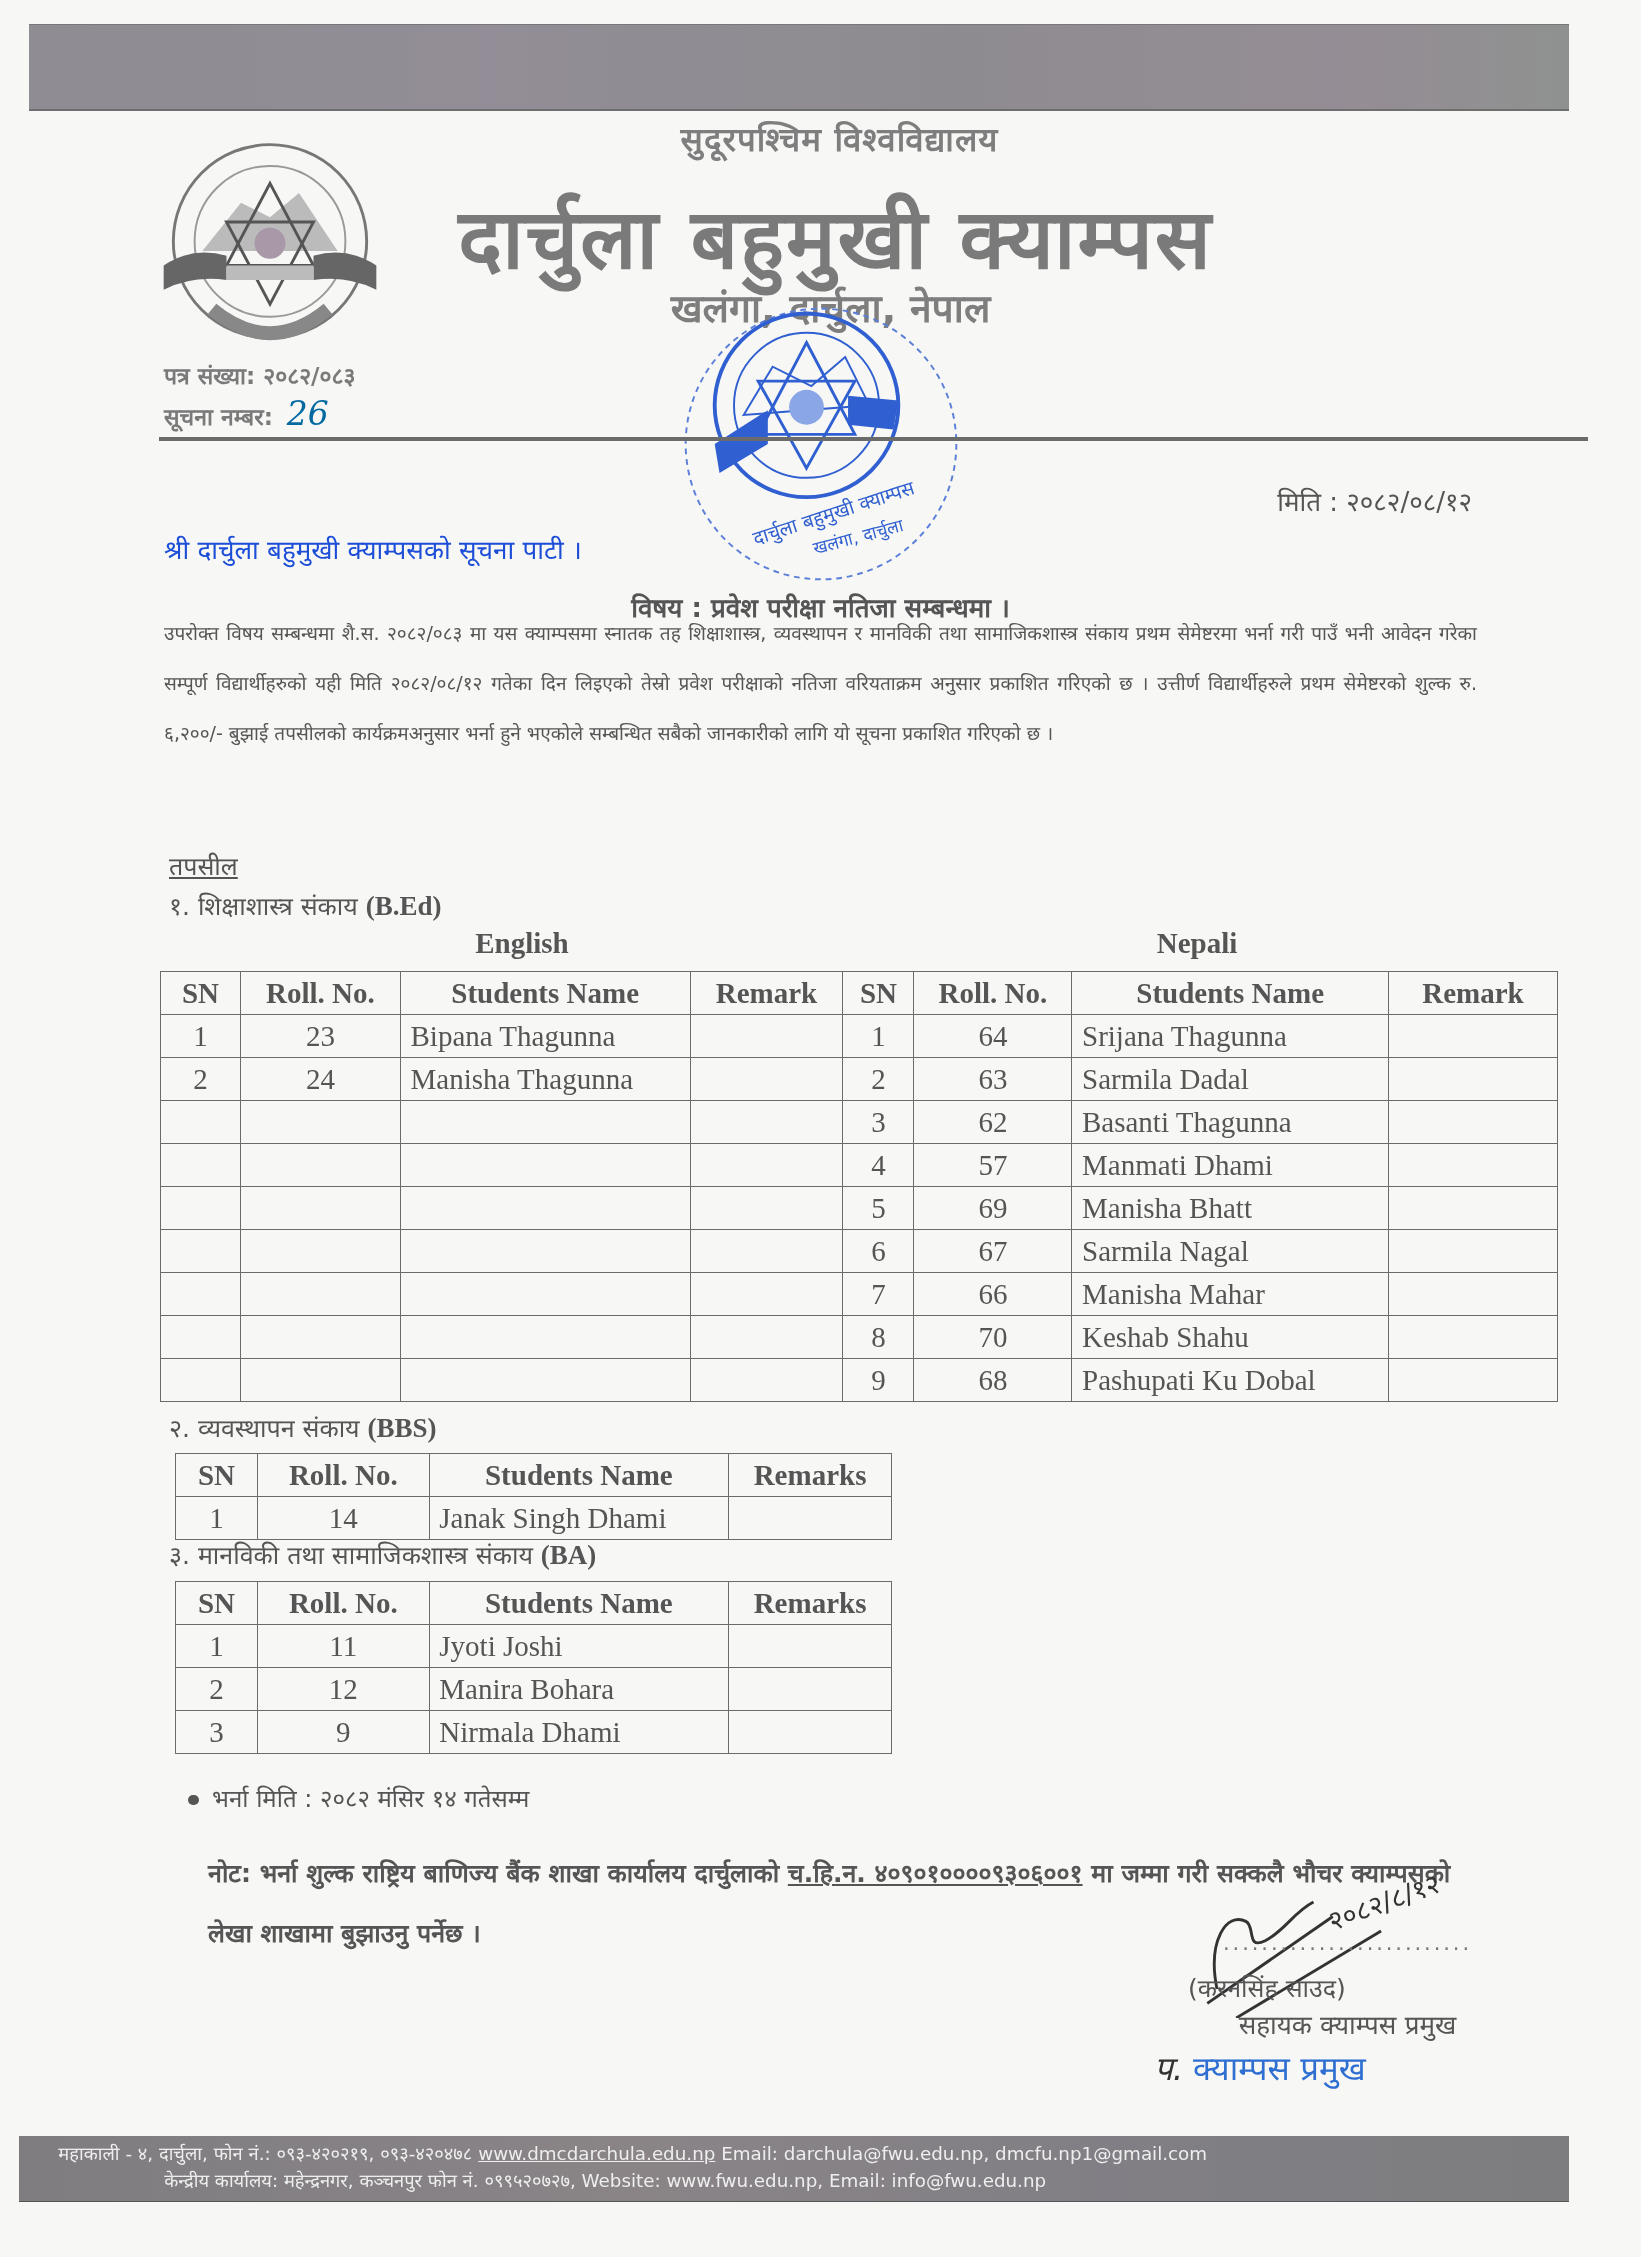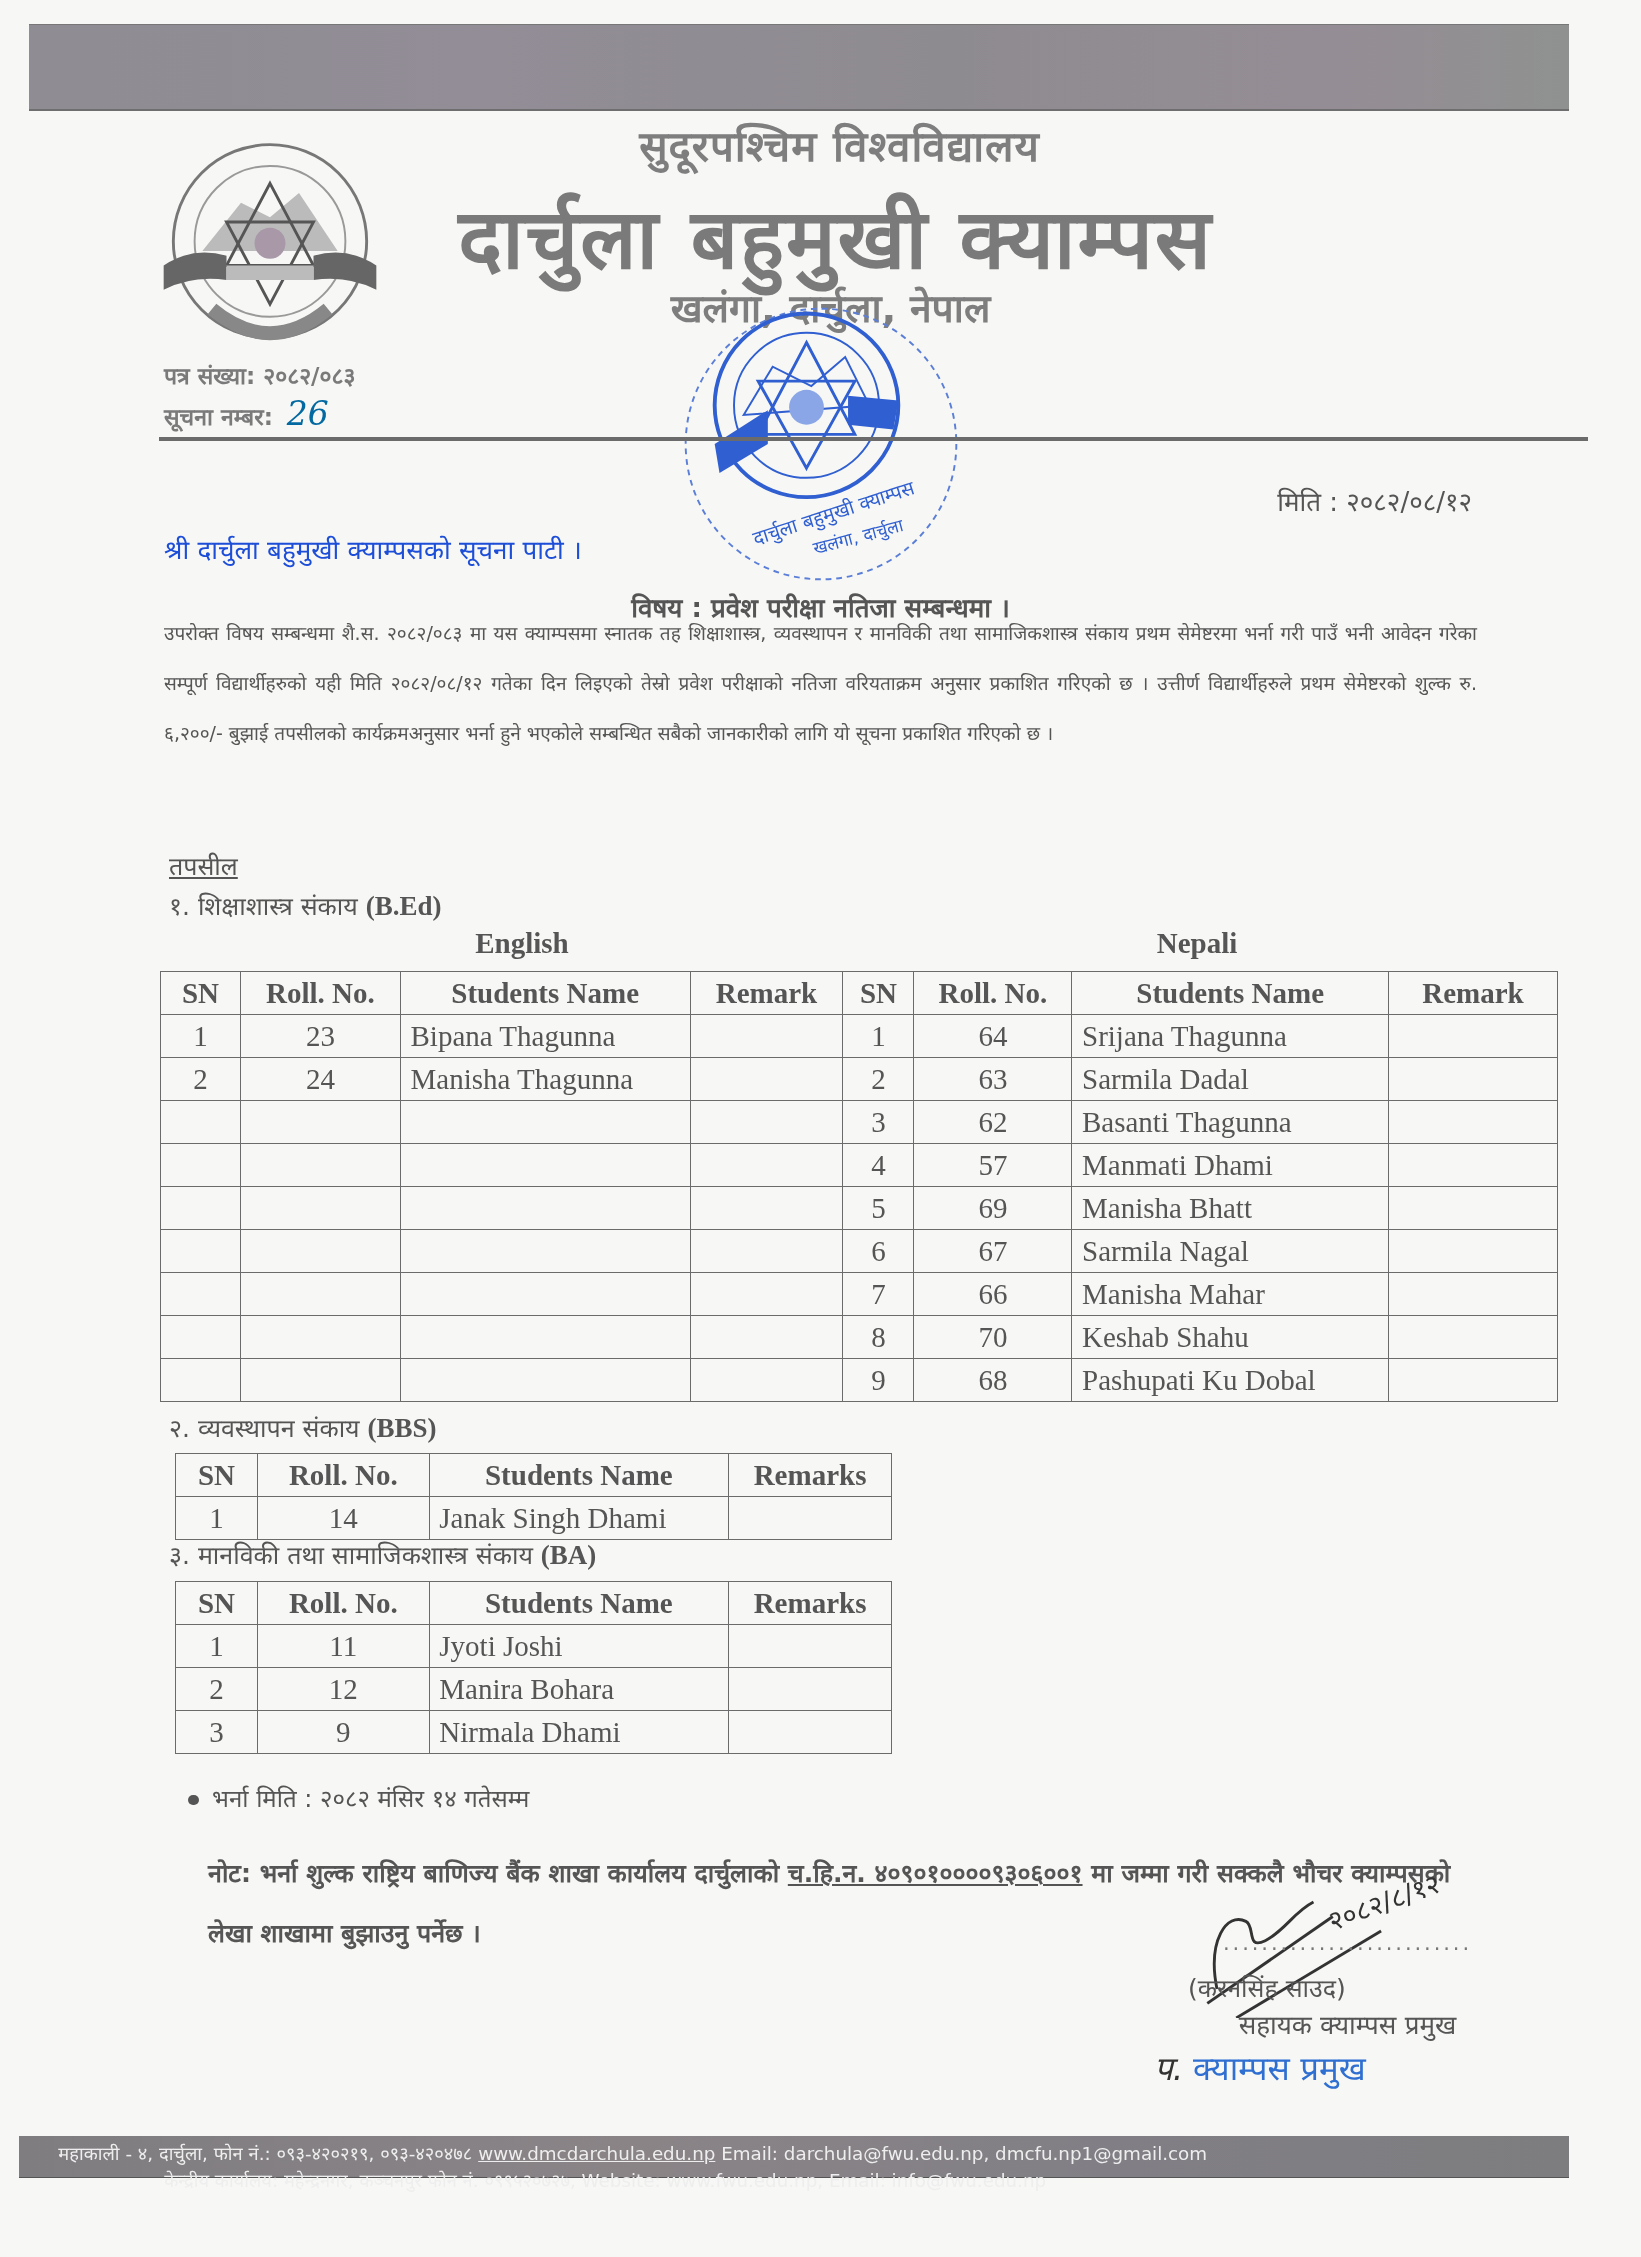--- a/index.html
+++ b/index.html
@@ -5,21 +5,21 @@
   * { box-sizing: border-box; margin: 0; padding: 0; }
   html, body { width: 1641px; height: 2257px; background: #f7f7f5; }
   body { position: relative; font-family: "Liberation Serif", "DejaVu Serif", serif; color: #555; overflow: hidden; }
 
   .top-bar { position: absolute; left: 29px; top: 24px; width: 1540px; height: 87px;
     background: linear-gradient(90deg,#8f8c93 0%,#928d96 30%,#8e8b90 60%,#958d95 85%,#8f9190 100%);
     border-bottom: 2.9px solid #6e6e6e; border-top: 1.9px solid #777; }
 
   .uni-logo { position: absolute; left: 154px; top: 135px; width: 232px; height: 232px; }
   .header-univ { position: absolute; left: 579px; top: 116px; width: 521px; text-align: center;
-    font-family: "DejaVu Sans", sans-serif; font-weight: bold; font-size: 42px; color: #7e7e7e; letter-spacing: 1px; }
+    font-family: "DejaVu Sans", sans-serif; font-weight: bold; font-size: 33px; color: #7e7e7e; letter-spacing: 1px; }
   .header-campus { position: absolute; left: 406px; top: 179px; width: 859px; text-align: center;
     font-family: "DejaVu Sans", sans-serif; font-weight: bold; font-size: 83px; color: #7a7a7a; letter-spacing: 1.9px; }
   .header-address { position: absolute; left: 618px; top: 280px; width: 425px; text-align: center;
     font-family: "DejaVu Sans", sans-serif; font-weight: bold; font-size: 39px; color: #7e7e7e; }
 
   .ref-line { position: absolute; left: 164px; font-family: "DejaVu Sans", sans-serif; font-weight: bold;
     font-size: 23px; color: #7a7a7a; }
   .ref-line .hand { font-family: "DejaVu Serif", serif; font-weight: normal; font-style: italic; font-size: 33px; color: #0369a1; margin-left: 5.8px; }
 
   .stamp { position: absolute; left: 676px; top: 299px; width: 290px; height: 290px; }
@@ -52,21 +52,21 @@
 
   .sign-block { position: absolute; left: 1188px; top: 1931px; width: 319px; font-family: "DejaVu Sans", sans-serif; color: #555; }
   .sign-dots { font-size: 21px; letter-spacing: 2.9px; color: #777; text-align: center; }
   .sign-name { font-size: 25px; margin-top: 15px; }
   .sign-role { font-size: 26px; text-align: center; margin-top: 1.9px; }
   .sign-acting { position: absolute; left: 1154px; top: 2045px; font-family: "DejaVu Sans", sans-serif; font-size: 33px; }
   .sign-acting .pre { color: #333; font-style: italic; margin-right: 9.7px; }
   .sign-acting .role { color: #2f6fd1; }
   .signature { position: absolute; left: 1188px; top: 1873px; width: 251px; height: 145px; }
 
-  .footer { position: absolute; left: 19.3px; top: 2136px; width: 1550px; height: 42px;
+  .footer { position: absolute; left: 19.3px; top: 2136px; width: 1550px; height: 66px;
     background: linear-gradient(90deg,#7f7d80 0%,#8a8487 40%,#817f85 70%,#7d7d7f 100%);
     border-bottom: 1.9px solid #555; color: #eee; font-family: "DejaVu Sans", sans-serif; font-size: 18.3px; }
   .footer .l1 { position: absolute; left: 39px; top: 3.9px; white-space: nowrap; }
   .footer .l1 .u { text-decoration: underline; }
   .footer .l2 { position: absolute; left: 145px; top: 31px; white-space: nowrap; }
 </style>
 </head>
 <body>
 
 <div class="top-bar"></div>

